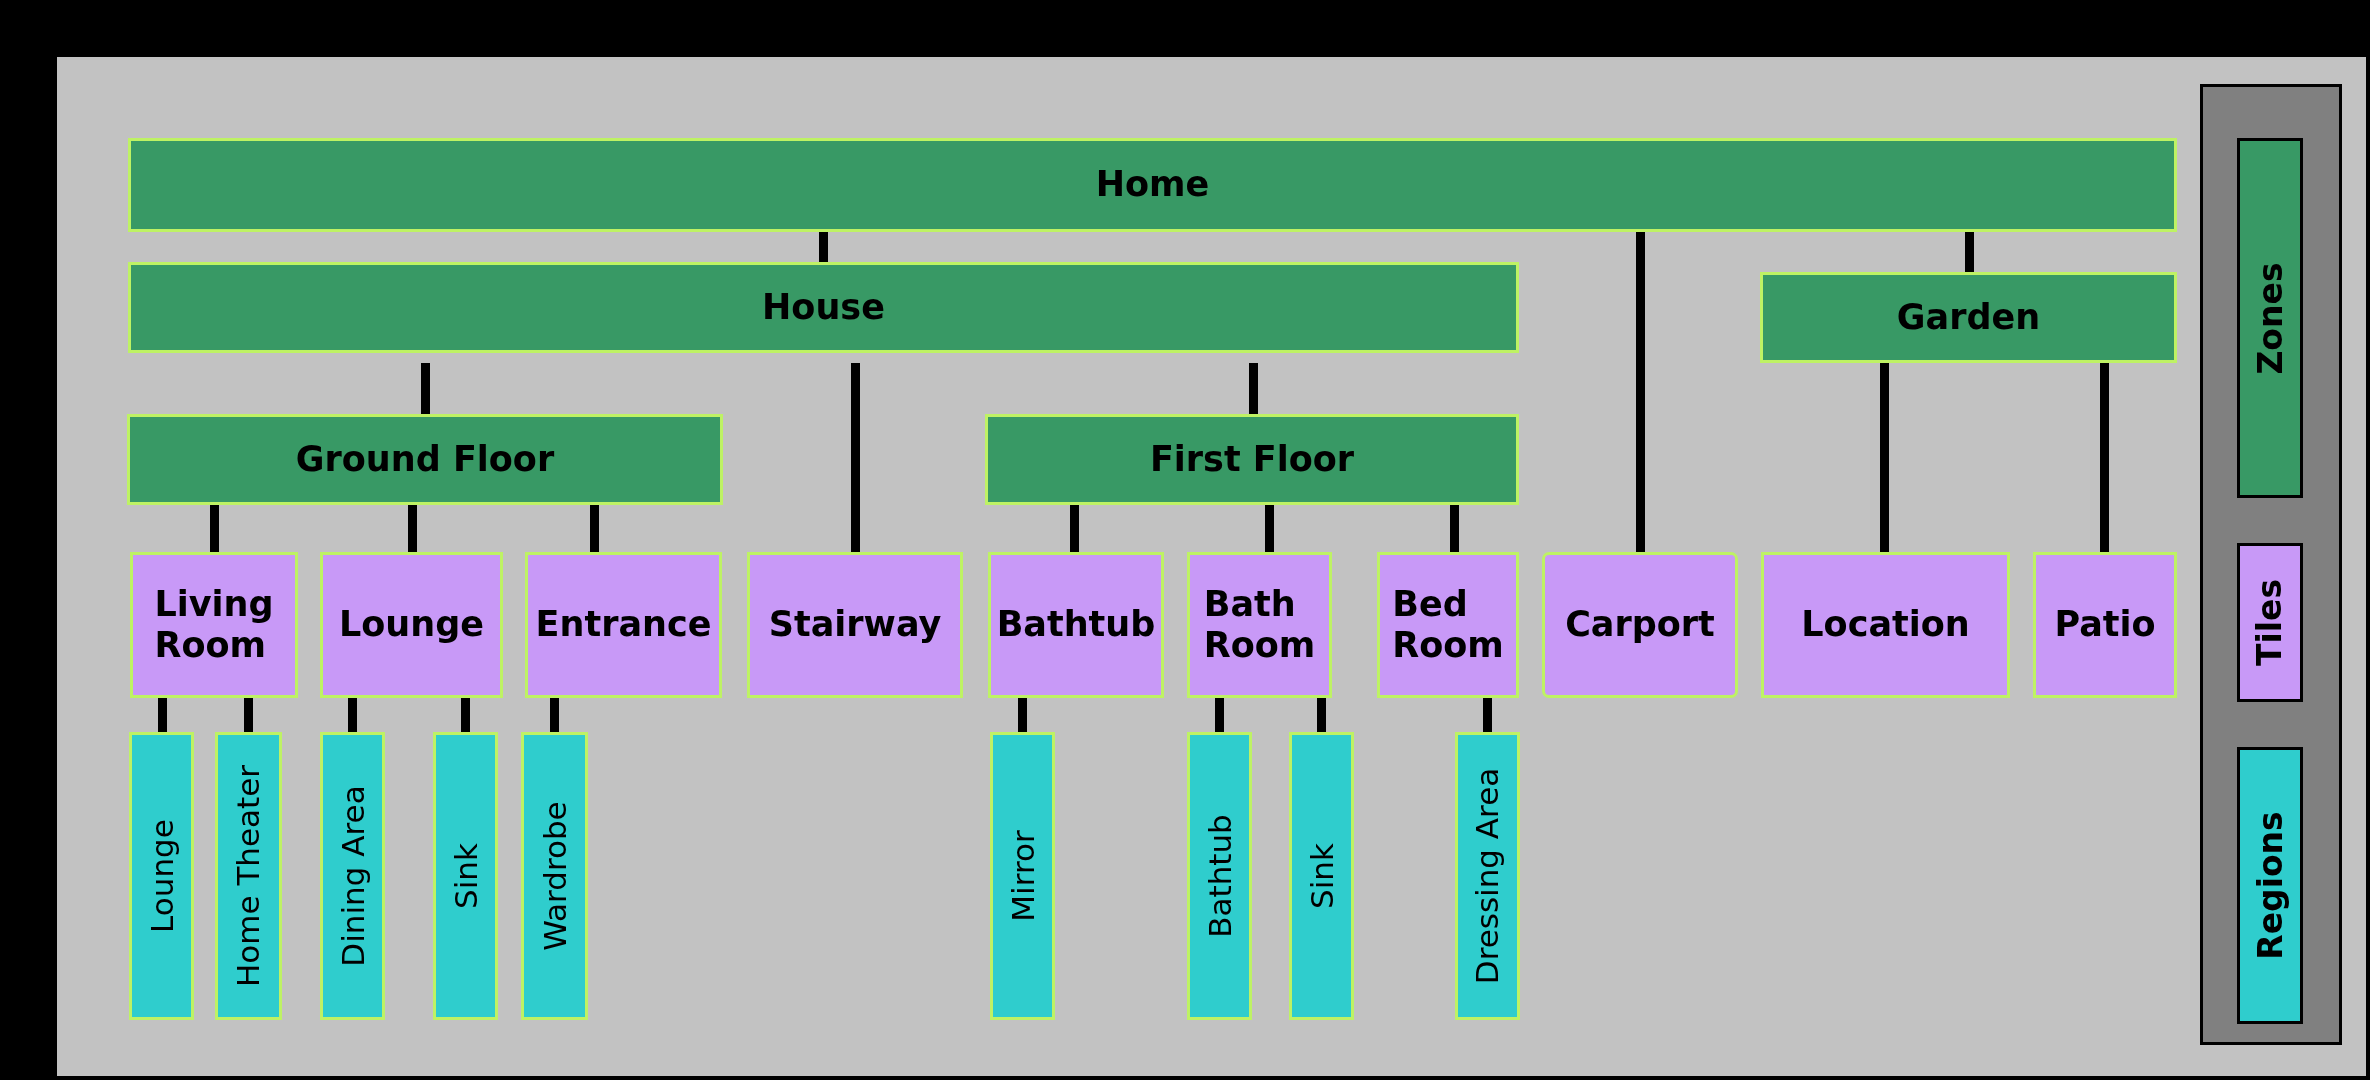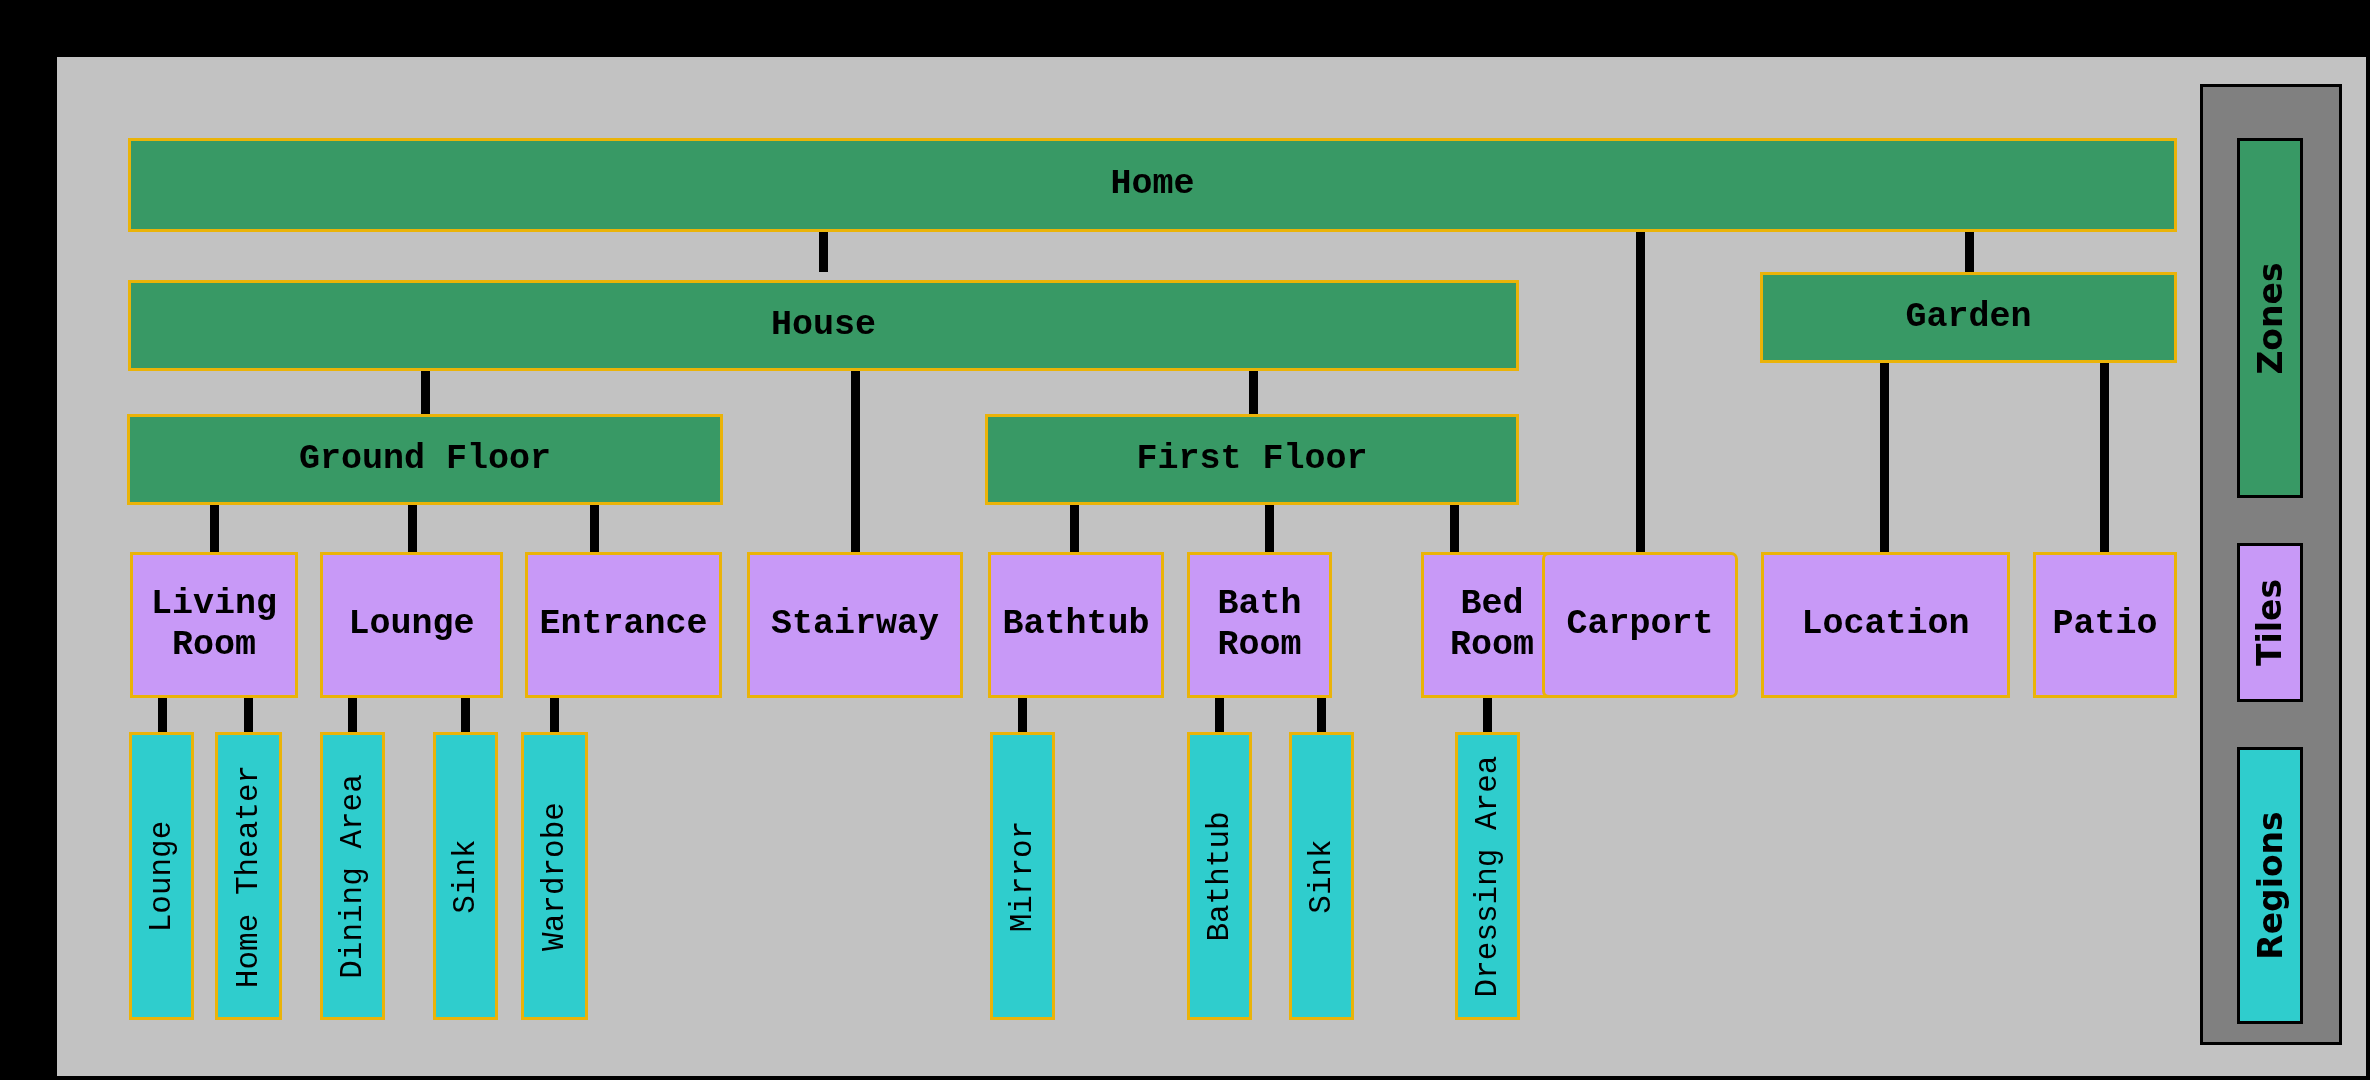--- a/index.html
+++ b/index.html
@@ -31,27 +31,25 @@
   .title-box span {
     font-size: 40px;
     font-weight: bold;
     color: #000;
     letter-spacing: -1px;
     white-space: nowrap;
   }
   .node {
     position: absolute;
     box-sizing: border-box;
-    border: 3px solid #eab308;
+    border: 3px solid #bef264;
     display: flex;
     align-items: center;
     justify-content: center;
-    text-align: center;
     color: #000;
-    font-family: Liberation Mono, monospace;
   }
   .node.zone   { background: var(--zone, #389965); }
   .node.tile   { background: var(--tile, #c899f7); }
   .node.region { background: var(--region, #2fcdcd); }
   .node.zone .lbl, .node.tile .lbl {
     font-weight: bold;
     font-size: 35px;
     line-height: 1.18;
     white-space: pre-line;
   }
@@ -118,21 +116,21 @@
       <div class="connector" style="left: 550px; top: 698px; height: 34px;"></div>
       <div class="connector" style="left: 1018px; top: 698px; height: 34px;"></div>
       <div class="connector" style="left: 1215px; top: 698px; height: 34px;"></div>
       <div class="connector" style="left: 1317px; top: 698px; height: 34px;"></div>
       <div class="connector" style="left: 1483px; top: 698px; height: 34px;"></div>
     </div>
   <div id="nodes">
       <div class="node zone" style="left: 128px; top: 138px; width: 2049px; height: 94px;">
         <span class="lbl">Home</span>
       </div>
-      <div class="node zone" style="left: 128px; top: 280px; width: 1391px; height: 91px;">
+      <div class="node zone" style="left: 128px; top: 262px; width: 1391px; height: 91px;">
         <span class="lbl">House</span>
       </div>
       <div class="node zone" style="left: 1760px; top: 272px; width: 417px; height: 91px;">
         <span class="lbl">Garden</span>
       </div>
       <div class="node zone" style="left: 127px; top: 414px; width: 596px; height: 91px;">
         <span class="lbl">Ground Floor</span>
       </div>
       <div class="node zone" style="left: 985px; top: 414px; width: 534px; height: 91px;">
         <span class="lbl">First Floor</span>
@@ -150,21 +148,21 @@
       <div class="node tile" style="left: 747px; top: 552px; width: 216px; height: 146px;">
         <span class="lbl">Stairway</span>
       </div>
       <div class="node tile" style="left: 988px; top: 552px; width: 176px; height: 146px;">
         <span class="lbl">Bathtub</span>
       </div>
       <div class="node tile" style="left: 1187px; top: 552px; width: 145px; height: 146px;">
         <span class="lbl">Bath
 Room</span>
       </div>
-      <div class="node tile" style="left: 1377px; top: 552px; width: 142px; height: 146px; margin-left: 44px;">
+      <div class="node tile" style="left: 1377px; top: 552px; width: 142px; height: 146px;">
         <span class="lbl">Bed
 Room</span>
       </div>
       <div class="node tile" style="left: 1542px; top: 552px; width: 196px; height: 146px; border-radius: 7px;">
         <span class="lbl">Carport</span>
       </div>
       <div class="node tile" style="left: 1761px; top: 552px; width: 249px; height: 146px;">
         <span class="lbl">Location</span>
       </div>
       <div class="node tile" style="left: 2033px; top: 552px; width: 144px; height: 146px;">

